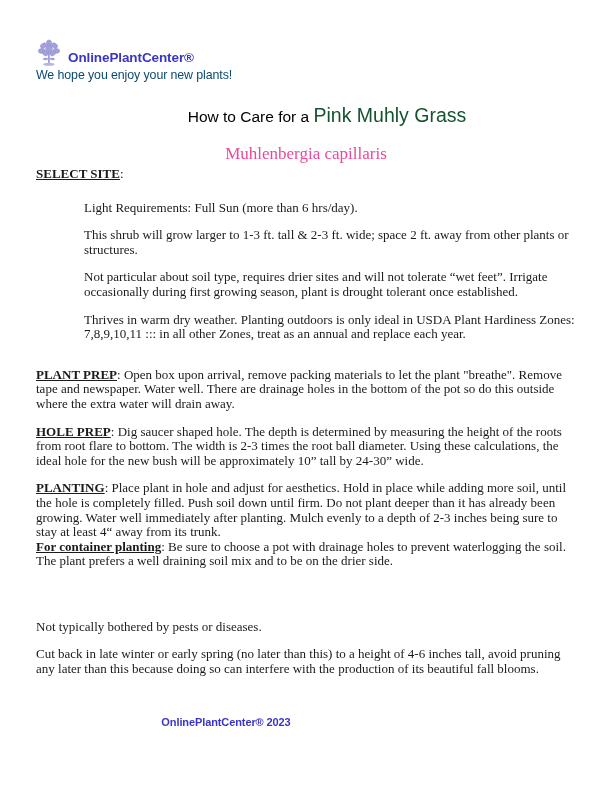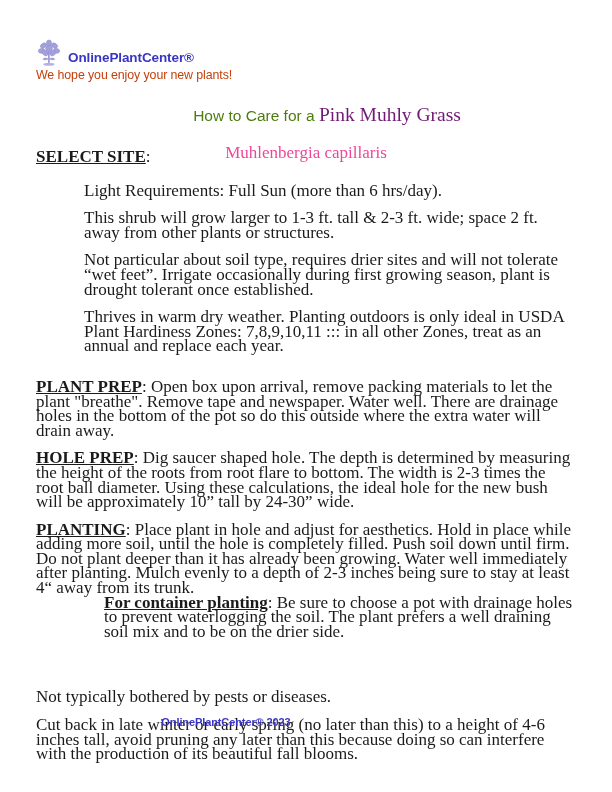--- a/index.html
+++ b/index.html
@@ -50,79 +50,78 @@
     font-weight: bold;
     font-size: 13.5px;
     letter-spacing: -0.1px;
     color: #3a35c4;
     line-height: 15px;
     padding-bottom: 1px;
   }
   .brand-tagline {
     font-family: "Liberation Sans", "DejaVu Sans", sans-serif;
     font-size: 12.4px;
-    color: #c2410c;
+    color: #0c4a6e;
     margin-top: 2px;
     line-height: 15px;
     letter-spacing: -0.1px;
   }
 
   
   .doc-title {
     position: absolute;
     left: 36px;
     top: 104px;
     width: 540px;
     text-align: center;
     line-height: 22px;
   }
   .title-prefix {
     font-family: "Liberation Sans", "DejaVu Sans", sans-serif;
     font-size: 15.5px;
-    color: #4d7c0f;
+    color: #000000;
     margin-left: 42px;
   }
   .title-common {
-    font-family: Liberation Serif, serif;
+    font-family: Liberation Sans, sans-serif;
     font-size: 19.5px;
-    color: #701a75;
+    color: #14532d;
   }
   .title-latin {
     display: block;
     font-family: "Liberation Serif", "DejaVu Serif", serif;
     font-size: 17px;
     color: #ec4899;
     margin-top: 16px;
     line-height: 20px;
   }
 
   
   .body-area {
     position: absolute;
     left: 36px;
-    top: 150px;
-    width: 540px;
-    font-size: 17px;
+    top: 167px;
+    width: 540px;
+    font-size: 13px;
     line-height: 14.6px;
   }
   .sec-head {
     font-weight: bold;
     text-decoration: underline;
   }
   .sec-head-line {
     margin: 0 0 0 0;
   }
   p {
     margin: 0;
   }
   .indent {
     margin-left: 48px;
   }
   .indent2 {
-    margin-left: 68px;
     text-indent: -0.0px;
   }
   .gap-md { height: 13px; }
   .gap-lg { height: 19px; }
   .gap-xl { height: 26px; }
 
   
   .footer {
     position: absolute;
     left: 0;

